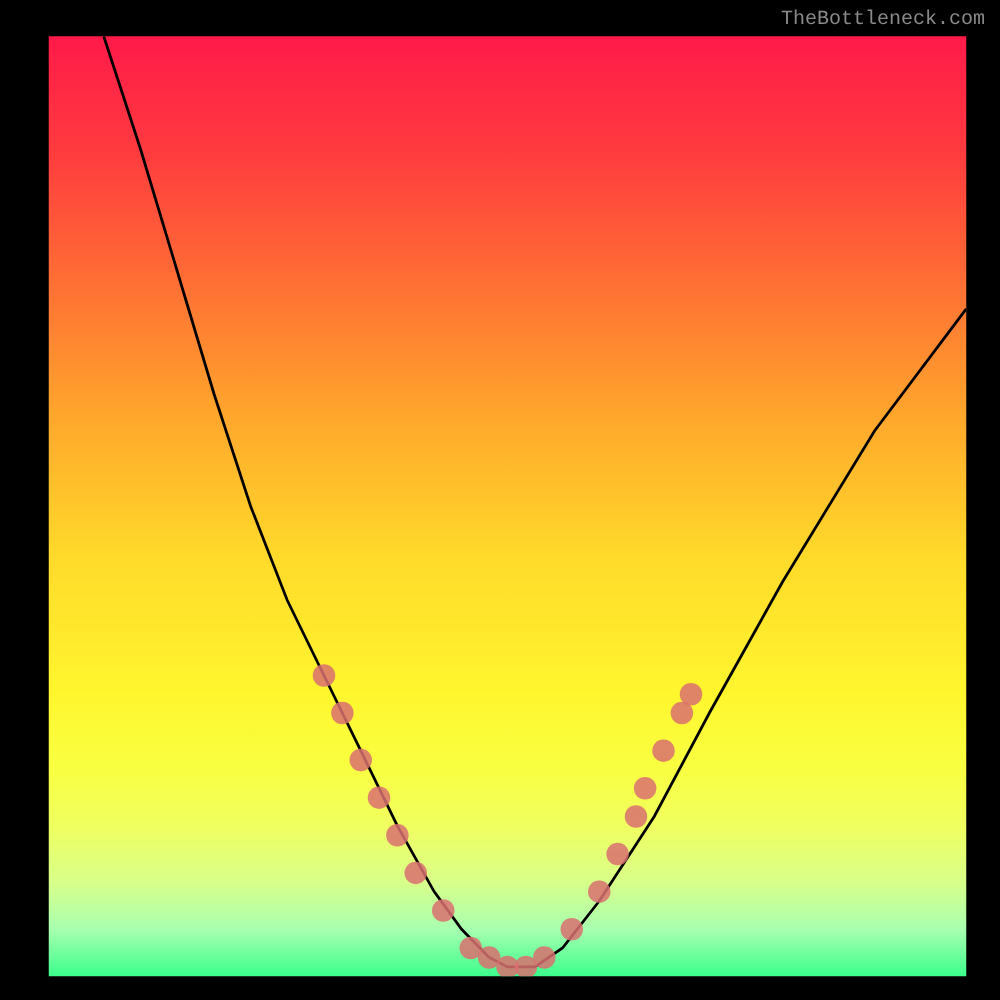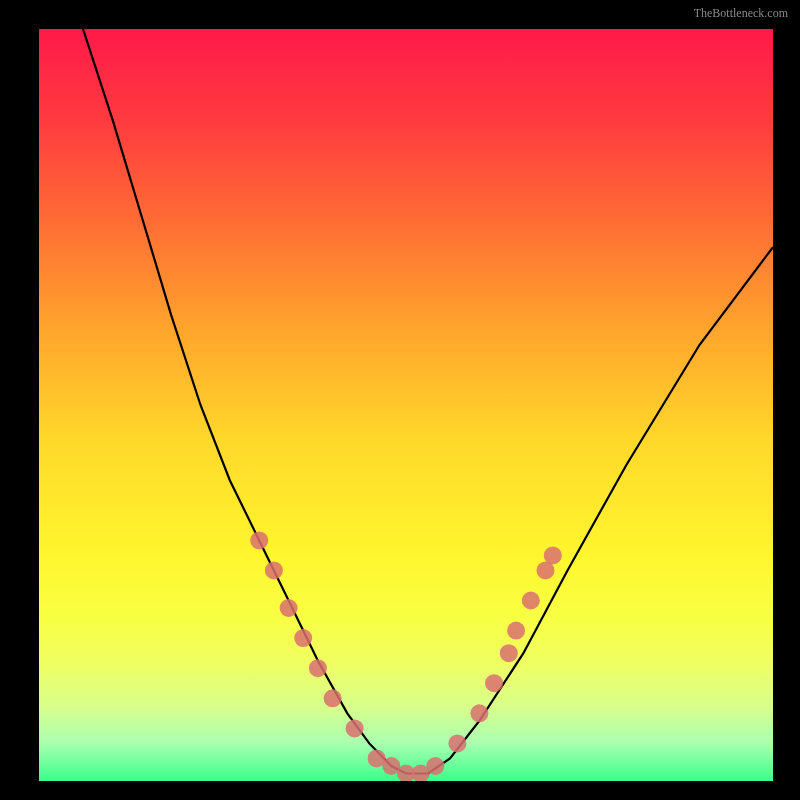--- a/index.html
+++ b/index.html
@@ -8,22 +8,22 @@
     width: 800px;
     height: 800px;
     background: #000;
     position: relative;
     overflow: hidden;
   }
   .watermark {
     position: absolute;
     top: 6px;
     right: 12px;
-    font-family: Liberation Serif, serif;
-    font-size: 12px;
+    font-family: Liberation Mono, monospace;
+    font-size: 16px;
     color: #8a8a8a;
     z-index: 10;
   }
   .plot-area {
     position: absolute;
     left: 39px;
     top: 29px;
     width: 734px;
     height: 752px;
     background: linear-gradient(to bottom,

